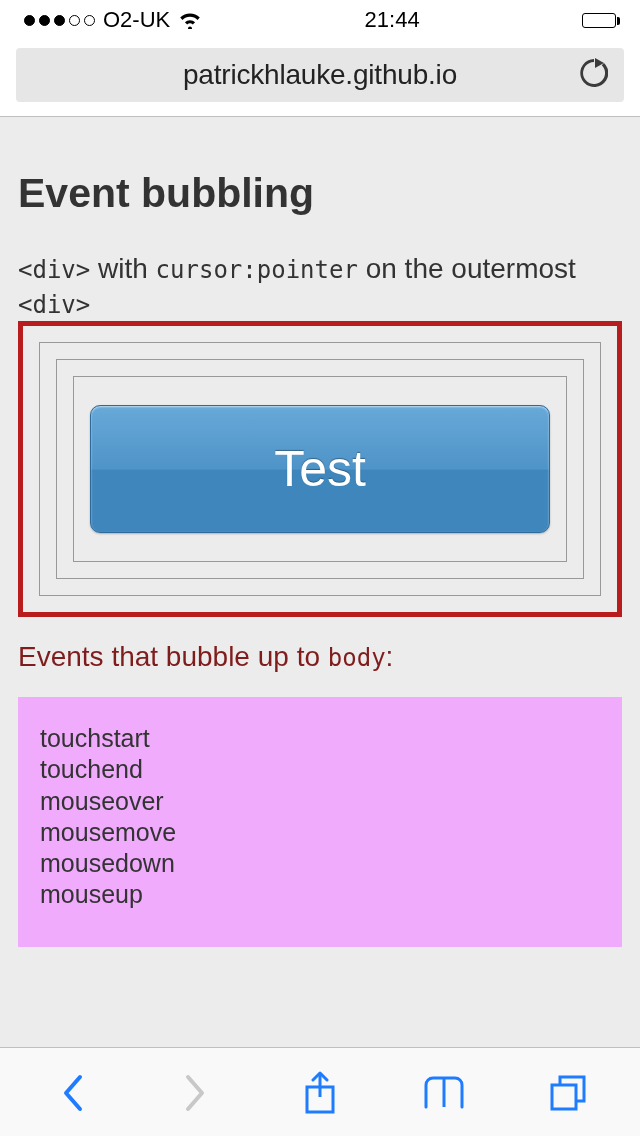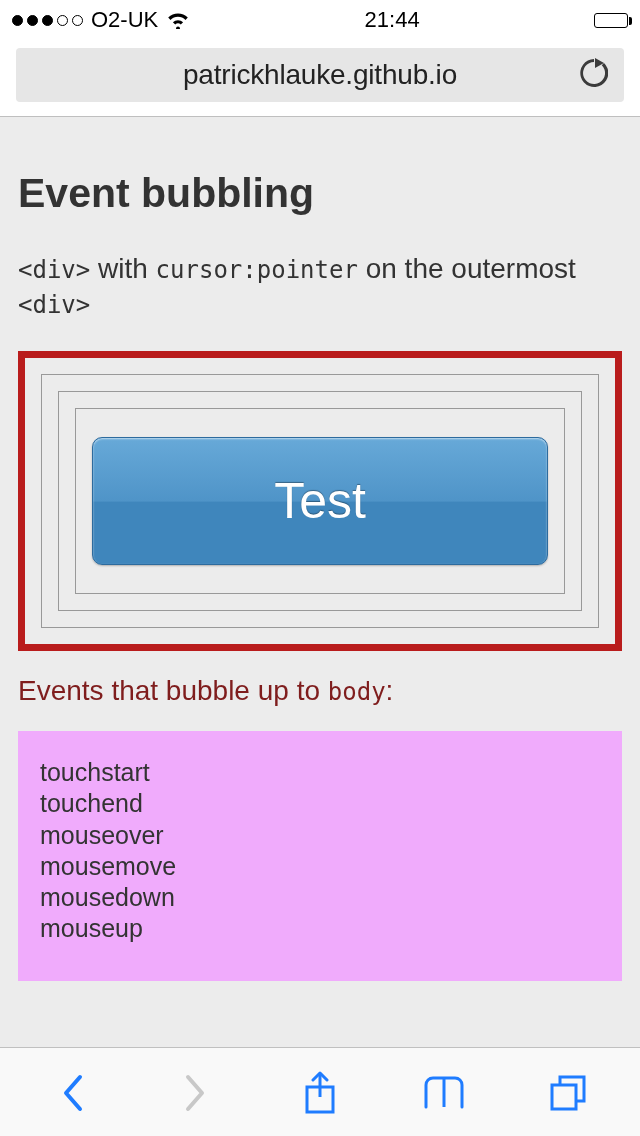--- a/index.html
+++ b/index.html
@@ -1,19 +1,19 @@
 <!DOCTYPE html>
 <html><head>
   <meta charset="utf-8">
   <style>
     * { margin:0; padding:0; box-sizing:border-box; }
     html, body { width:640px; height:1136px; font-family:-apple-system,Helvetica,Arial,sans-serif; overflow:hidden; background:#fff; }
     
     
-    .status-bar { height:40px; display:flex; align-items:center; justify-content:space-between; padding:0 12px; font-size:22px; font-weight:400; color:#000; }
+    .status-bar { height:40px; display:flex; align-items:center; justify-content:space-between; padding:0 24px; font-size:22px; font-weight:400; color:#000; }
     .status-left { display:flex; align-items:center; gap:8px; }
     .signal-dots { display:flex; gap:4px; align-items:center; }
     .dot { width:11px; height:11px; border-radius:50%; border:1.5px solid #000; }
     .dot.filled { background:#000; }
     .carrier { font-size:22px; }
     .wifi-icon svg { display:block; }
     .status-time { font-weight:400; font-size:22px; }
     .status-right { display:flex; align-items:center; }
     .battery { width:34px; height:15px; border:1.5px solid #000; border-radius:3px; position:relative; }
     .battery::after { content:""; position:absolute; right:-5px; top:3.5px; width:3px; height:8px; background:#000; border-radius:0 2px 2px 0; }
@@ -21,24 +21,24 @@
 
     
     .url-bar-wrap { padding:8px 16px 14px; border-bottom:1px solid #bfbfbf; }
     .url-bar { background:#e6e6e6; border-radius:4px; height:54px; display:flex; align-items:center; justify-content:center; position:relative; }
     .url-text { font-size:28px; color:#222; letter-spacing:-0.2px; }
     .reload { position:absolute; right:16px; top:50%; transform:translateY(-50%); }
 
     
     .page { background:#ececec; height:930px; overflow:hidden; padding:22px 18px 0; }
     h1 { font-size:41px; font-weight:700; color:#333; margin-bottom:34px;margin-top:31px; }
-    .subhead { font-size:28px; color:#333; line-height:1.25; margin-bottom:30px; }
+    .subhead { font-size:28px; color:#333; line-height:1.25; }
     .subhead code, .events-label code { font-family:Menlo,Consolas,monospace; font-size:24px; }
 
-    .nest-outer { border:7px solid #b91c1c; padding:16px; }
+    .nest-outer { border:5px solid #b91c1c; padding:16px; }
     .nest-1 { border:1px solid #999; padding:16px; }
     .nest-2 { border:1px solid #999; padding:16px; }
     .nest-3 { border:1px solid #999; padding:28px 16px; display:flex; justify-content:center; }
     .test-btn {
       width:100%; height:128px;
       background:linear-gradient(to bottom,#67a9d8 0%,#4f94c8 50%,#3f86bc 51%,#3f86bc 100%);
       border:1px solid #2d6b9e; border-radius:10px;
       box-shadow:inset 0 1px 2px rgba(255,255,255,0.6), 0 1px 2px rgba(0,0,0,0.25);
       color:#fff; font-size:50px; font-weight:400;
       text-shadow:0 -1px 1px rgba(0,0,0,0.35);

